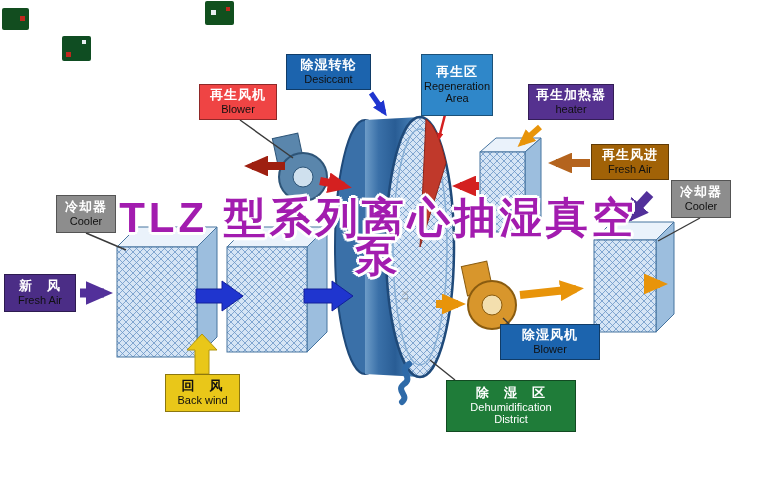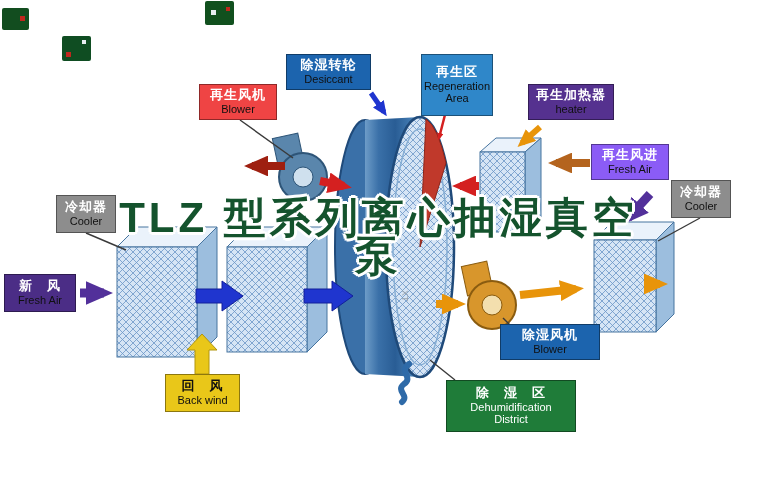--- a/index.html
+++ b/index.html
@@ -10,21 +10,21 @@
   .dot{position:absolute;}
   .lbl{position:absolute;z-index:20;display:flex;flex-direction:column;align-items:center;
        justify-content:center;border:1px solid rgba(0,0,0,.4);box-sizing:border-box;
        line-height:1.15;padding:12px 1px;text-align:center;}
   .lbl .zh{font-size:13px;font-weight:bold;color:#fff;letter-spacing:1px;white-space:pre;}
   .lbl .en{font-size:11px;font-weight:normal;color:#101010;}
   .lbl.yellow .zh{color:#101010;}
   .lbl.green .zh,.lbl.green .en{color:#fff;}
   .lbl.regen .en{word-break:break-all;}
   .title{position:absolute;left:0;top:196px;width:100%;text-align:center;z-index:30;
-         font-weight:bold;color:#14532d;pointer-events:none;}
+         font-weight:bold;color:#a21caf;pointer-events:none;}
   .title .t1,.title .t2{font-size:42px;letter-spacing:4px;line-height:1.05;
      text-shadow:-2px -2px 0 #fff,2px -2px 0 #fff,-2px 2px 0 #fff,2px 2px 0 #fff,
                  0 -3px 0 #fff,0 3px 0 #fff,-3px 0 0 #fff,3px 0 0 #fff;}
   .title .t2{margin-top:-6px;}
 </style>
 </head>
 <body>
 
 <div id="stage">
 
@@ -162,21 +162,21 @@
     <div class="zh">再生区</div>
     <div class="en">Regeneration Area</div>
   </div>
 
   <div class="lbl" style="left:528px;top:84px;width:86px;height:36px;background:#55318f;">
     <div class="zh">再生加热器</div>
     <div class="en">heater</div>
   </div>
 
 
-  <div class="lbl" style="left:591px;top:144px;width:78px;height:36px;background:#8b5cf6;">
+  <div class="lbl" style="left:591px;top:144px;width:78px;height:36px;background:#a16207;">
     <div class="zh">再生风进</div>
     <div class="en">Fresh Air</div>
   </div>
 
   <div class="lbl" style="left:56px;top:195px;width:60px;height:38px;background:#8d8d8d;">
     <div class="zh">冷却器</div>
     <div class="en">Cooler</div>
   </div>
 
   <div class="lbl" style="left:671px;top:180px;width:60px;height:38px;background:#8d8d8d;">

